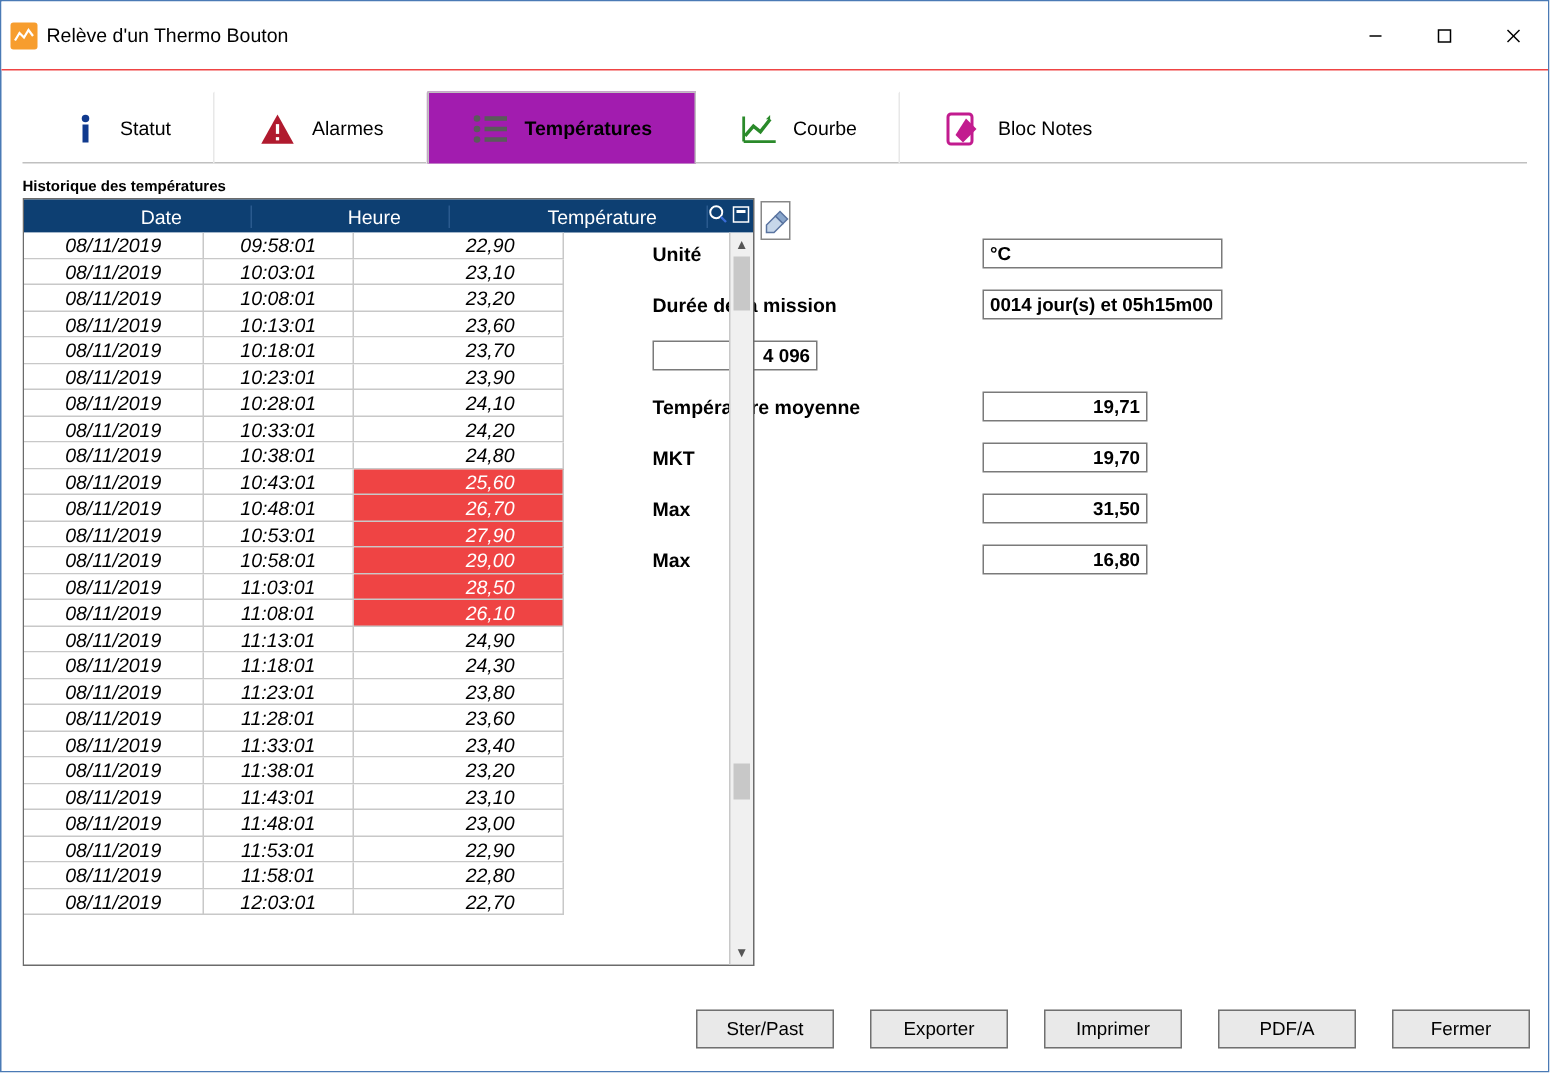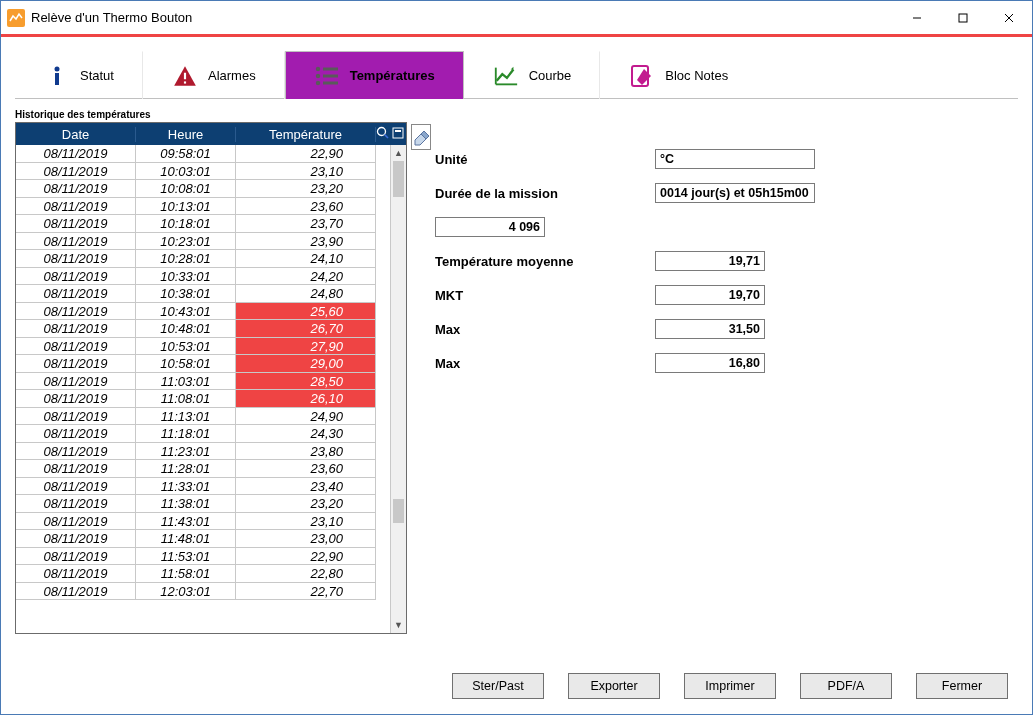--- a/index.html
+++ b/index.html
@@ -1,35 +1,35 @@
 <!DOCTYPE html>
 <html><head>
 <meta charset="utf-8">
 <style>
   * { box-sizing: border-box; font-family: "Segoe UI", Tahoma, sans-serif; font-size: 13px; }
   body { margin:0; background:#fff; }
   .window { width:1033px; height:715px; border:1px solid #4a7ab5; display:flex; flex-direction:column; background:#fff;}
-  .titlebar { height:36px; background:#fff; display:flex; align-items:center; padding:0 0 0 6px; border-bottom:3px solid #ef4444;}
+  .titlebar { height:46px; background:#fff; display:flex; align-items:center; padding:0 0 0 6px; border-bottom:1px solid #ef4444;}
   .titlebar .appicon { width:18px; height:18px; background:#f79d2e; border-radius:2px; position:relative; margin-right:6px; display:flex; align-items:center; justify-content:center;}
   .titlebar .appicon svg { width:14px; height:14px; }
   .titlebar .title { flex:0 0 auto; color:#000; }
   .titlebar .spacer { flex:1; }
   .winbtn { width:46px; height:30px; display:flex; align-items:center; justify-content:center; color:#000;}
   .content { flex:1; padding:14px 14px 0 14px; display:flex; flex-direction:column;}
   .tabs { display:flex; border-bottom:1px solid #c0c0c0; }
   .tab { height:48px; padding:0 28px; display:flex; align-items:center; gap:10px; border:1px solid transparent; border-bottom:none; margin-bottom:-1px; cursor:pointer;}
   .tab.active { border-color:#c0c0c0; background:#a21caf; font-weight:bold;}
   .tab.sep { border-right:1px solid #e8e8e8;}
   .tab .tabicon { width:26px; height:26px; display:flex; align-items:center; justify-content:center;}
   .body { flex:1; display:flex; padding-top:10px; gap:20px; overflow:hidden;}
   .leftcol { width:400px; display:flex; flex-direction:column;}
   .section-title { font-weight:bold; font-size:10px; margin-bottom:2px;}
   .grid-wrap { border:1px solid #6b6b6b; height:512px; display:flex; flex-direction:column; position:relative;}
   .grid-header { background:#0d3f72; color:#fff; display:flex; height:22px; align-items:center; font-size:12px;}
-  .grid-header .col { text-align:center; border-right:1px solid #2a5a8e;}
+  .grid-header .col { text-align:center; border-right:1px solid #2a5a8e;margin-left:32px;}
   .col-date { width:120px;}
   .col-time { width:100px;}
   .col-temp { width:140px;}
   .grid-header .tools { flex:1; display:flex; align-items:center; justify-content:flex-end; gap:2px; padding-right:2px;}
   .grid-body { flex:1; overflow:hidden; position:relative;}
   .grid-rows { position:absolute; left:0; top:0; right:16px;font-style:italic; }
   .row { display:flex; height:17.5px; font-size:12.5px; color:#000; }
   .row .cell { border-right:1px solid #c8c8c8; border-bottom:1px solid #c8c8c8; text-align:center; line-height:17px; background:#fff;}
   .row .cell.date { width:120px;}
   .row .cell.time { width:100px;}
@@ -40,21 +40,21 @@
   .vscroll .track { flex:1; position:relative;}
   .vscroll .thumb { position:absolute; left:2px; right:2px; top:0; height:36px; background:#c8c8c8;}
   .vscroll .thumb2 { position:absolute; left:2px; right:2px; top:338px; height:24px; background:#c8c8c8;}
   .eraser { width:26px; height:26px; border:1px solid #888; display:flex; align-items:center; justify-content:center; margin-left:4px; align-self:flex-start; margin-top:2px;}
   .rightcol { flex:1; padding-top:40px;}
   .field { display:flex; align-items:center; margin-bottom:14px;font-weight:bold;}
   .field .label { width:220px;}
   .field .value { border:1px solid #7a7a7a; height:20px; line-height:18px; padding:0 4px; font-size:12.5px; }
   .field .value.text { width:160px;}
   .field .value.num { width:110px; text-align:right;}
-  .footer { height:56px; display:flex; align-items:center; justify-content:flex-end; gap:24px; padding:0 24px; border-top:0;}
+  .footer { height:56px; display:flex; align-items:center; justify-content:flex-end; gap:24px; padding:0 12px; border-top:0;}
   .btn { width:92px; height:26px; border:1px solid #707070; background:#e9e9e9; text-align:center; line-height:24px; cursor:pointer; font-size:12.5px;}
 </style>
 </head>
 <body>
 
 <div class="window">
   <div class="titlebar">
     <div class="appicon">
       <svg viewBox="0 0 14 14">
           <polyline points="1,10 4,5 7,8 10,3 13,7" stroke="#fff" stroke-width="1.5" fill="none"></polyline>

